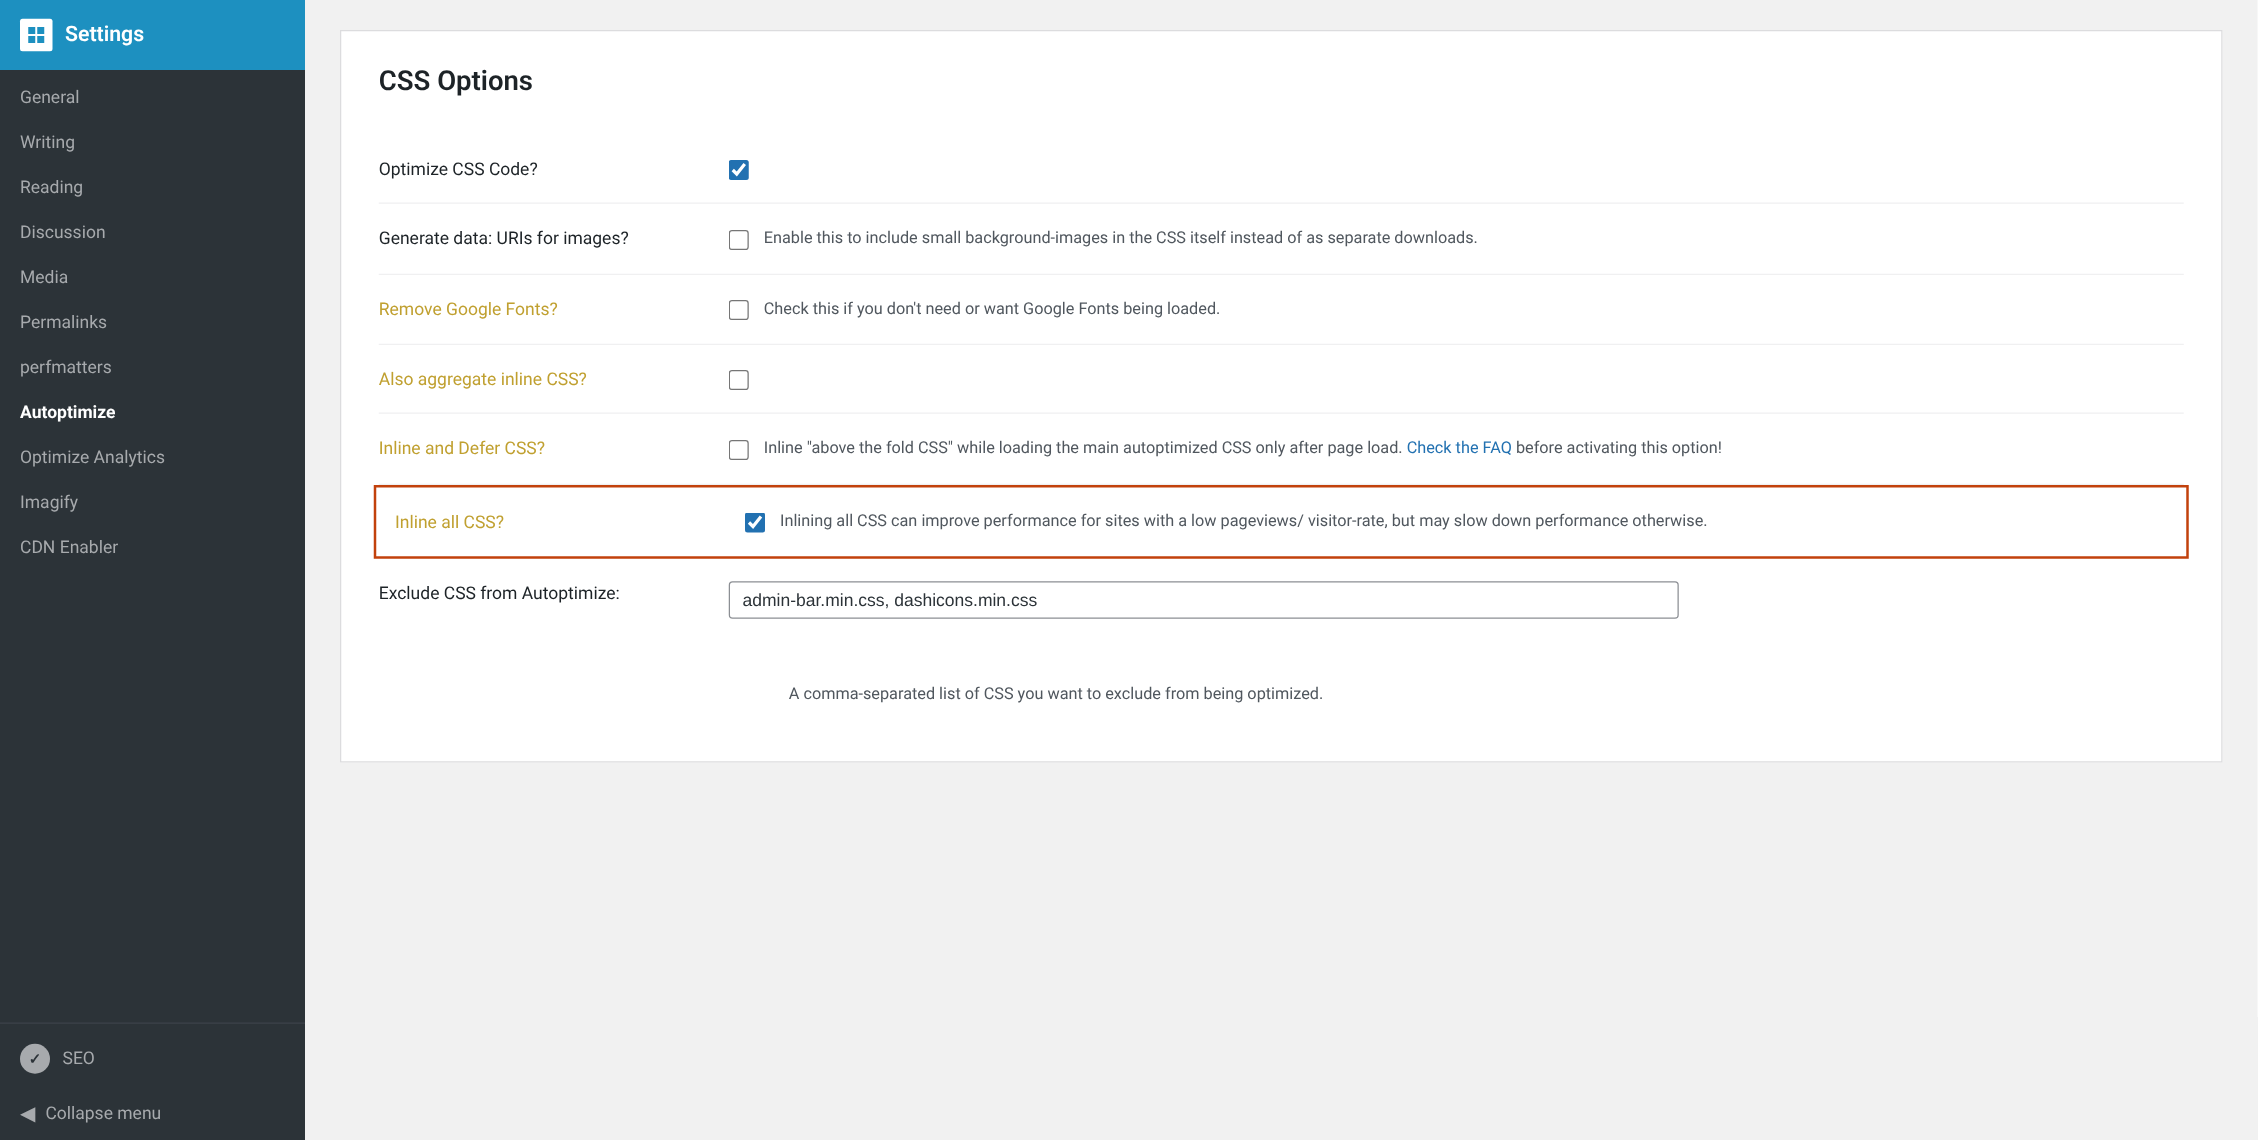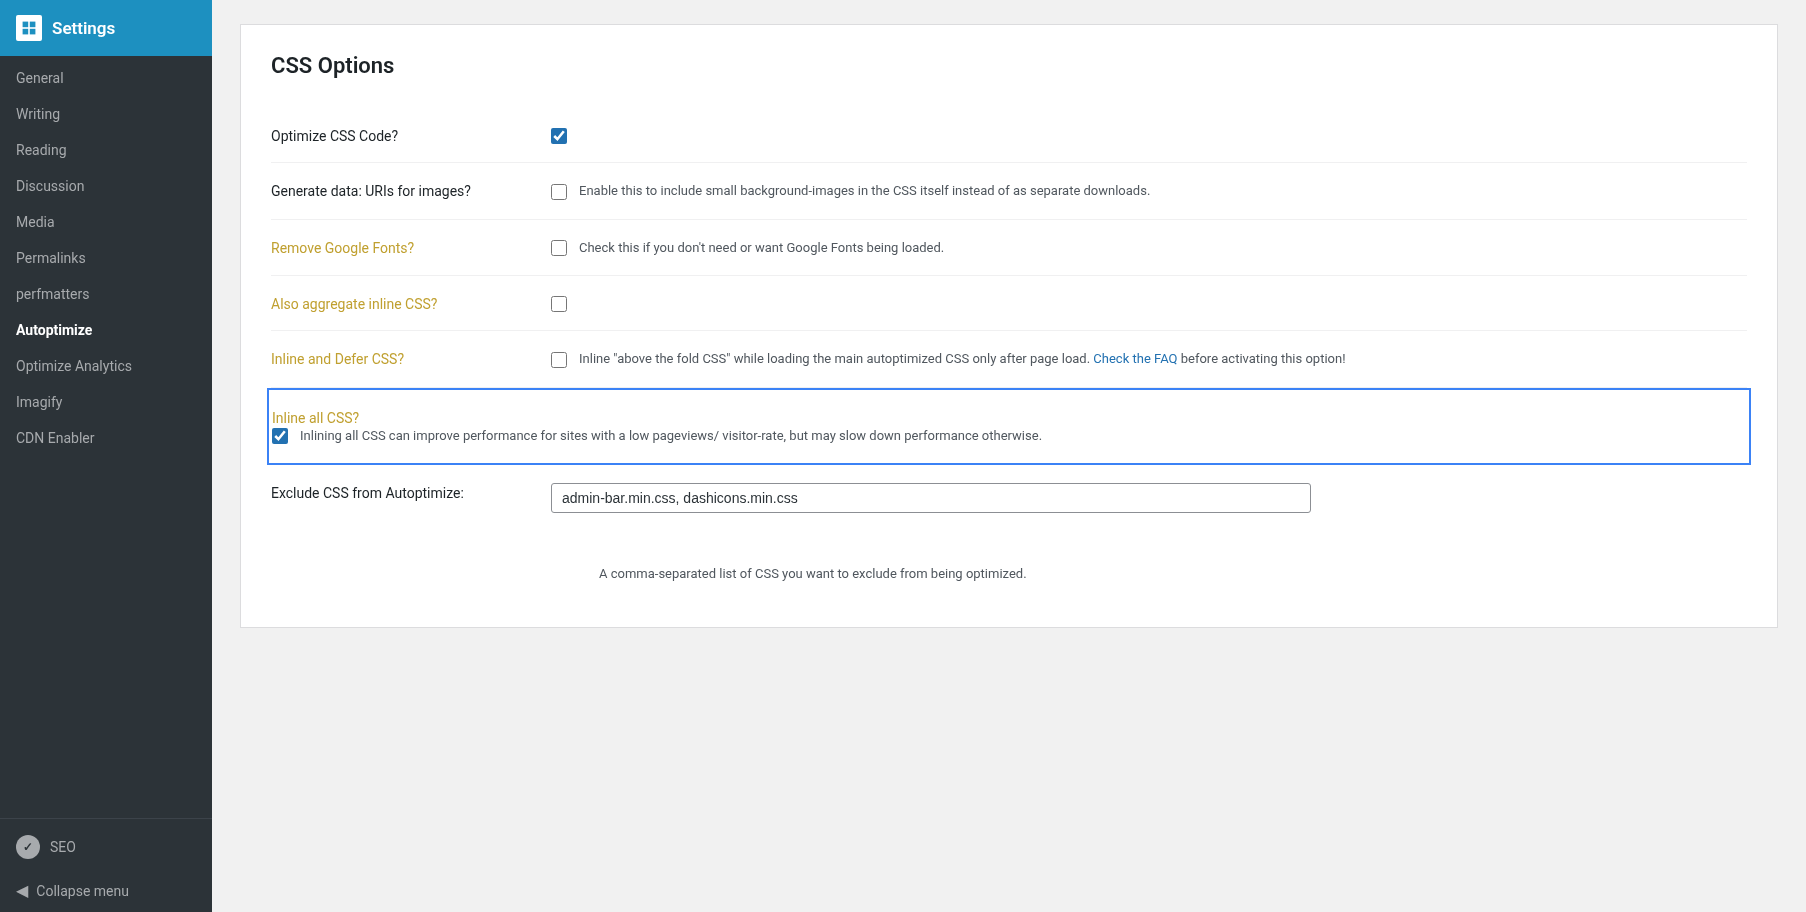--- a/index.html
+++ b/index.html
@@ -1,20 +1,20 @@
 <!DOCTYPE html>
 <html><head>
   <meta charset="utf-8">
   <style>
     * { box-sizing: border-box; margin: 0; padding: 0; }
     body { font-family: -apple-system, BlinkMacSystemFont, "Segoe UI", Roboto, sans-serif; font-size: 14px; background: #f1f1f1; display: flex; height: 912px; overflow: hidden; }
 
     
     .sidebar {
-      width: 212px;
+      width: 244px;
       background: #2c3338;
       color: #a7aaad;
       display: flex;
       flex-direction: column;
       flex-shrink: 0;
       height: 912px;
     }
     .sidebar-header {
       background: #1d90c0;
       padding: 0 16px;
@@ -150,25 +150,24 @@
     input[type="checkbox"] {
       width: 16px;
       height: 16px;
       cursor: pointer;
       accent-color: #2271b1;
       margin-top: 1px;
     }
 
     
     .form-row.highlighted {
-      border: 2px solid #3b82f6;
+      border: 2px solid #c2410c;
       margin: 0 -4px;
-      padding: 18px 3px;
+      padding: 18px 15px;
       background: white;
-      flex-direction: column;
     }
 
     
     .text-input {
       width: 100%;
       max-width: 760px;
       padding: 6px 10px;
       border: 1px solid #8c8f94;
       border-radius: 3px;
       font-size: 14px;

